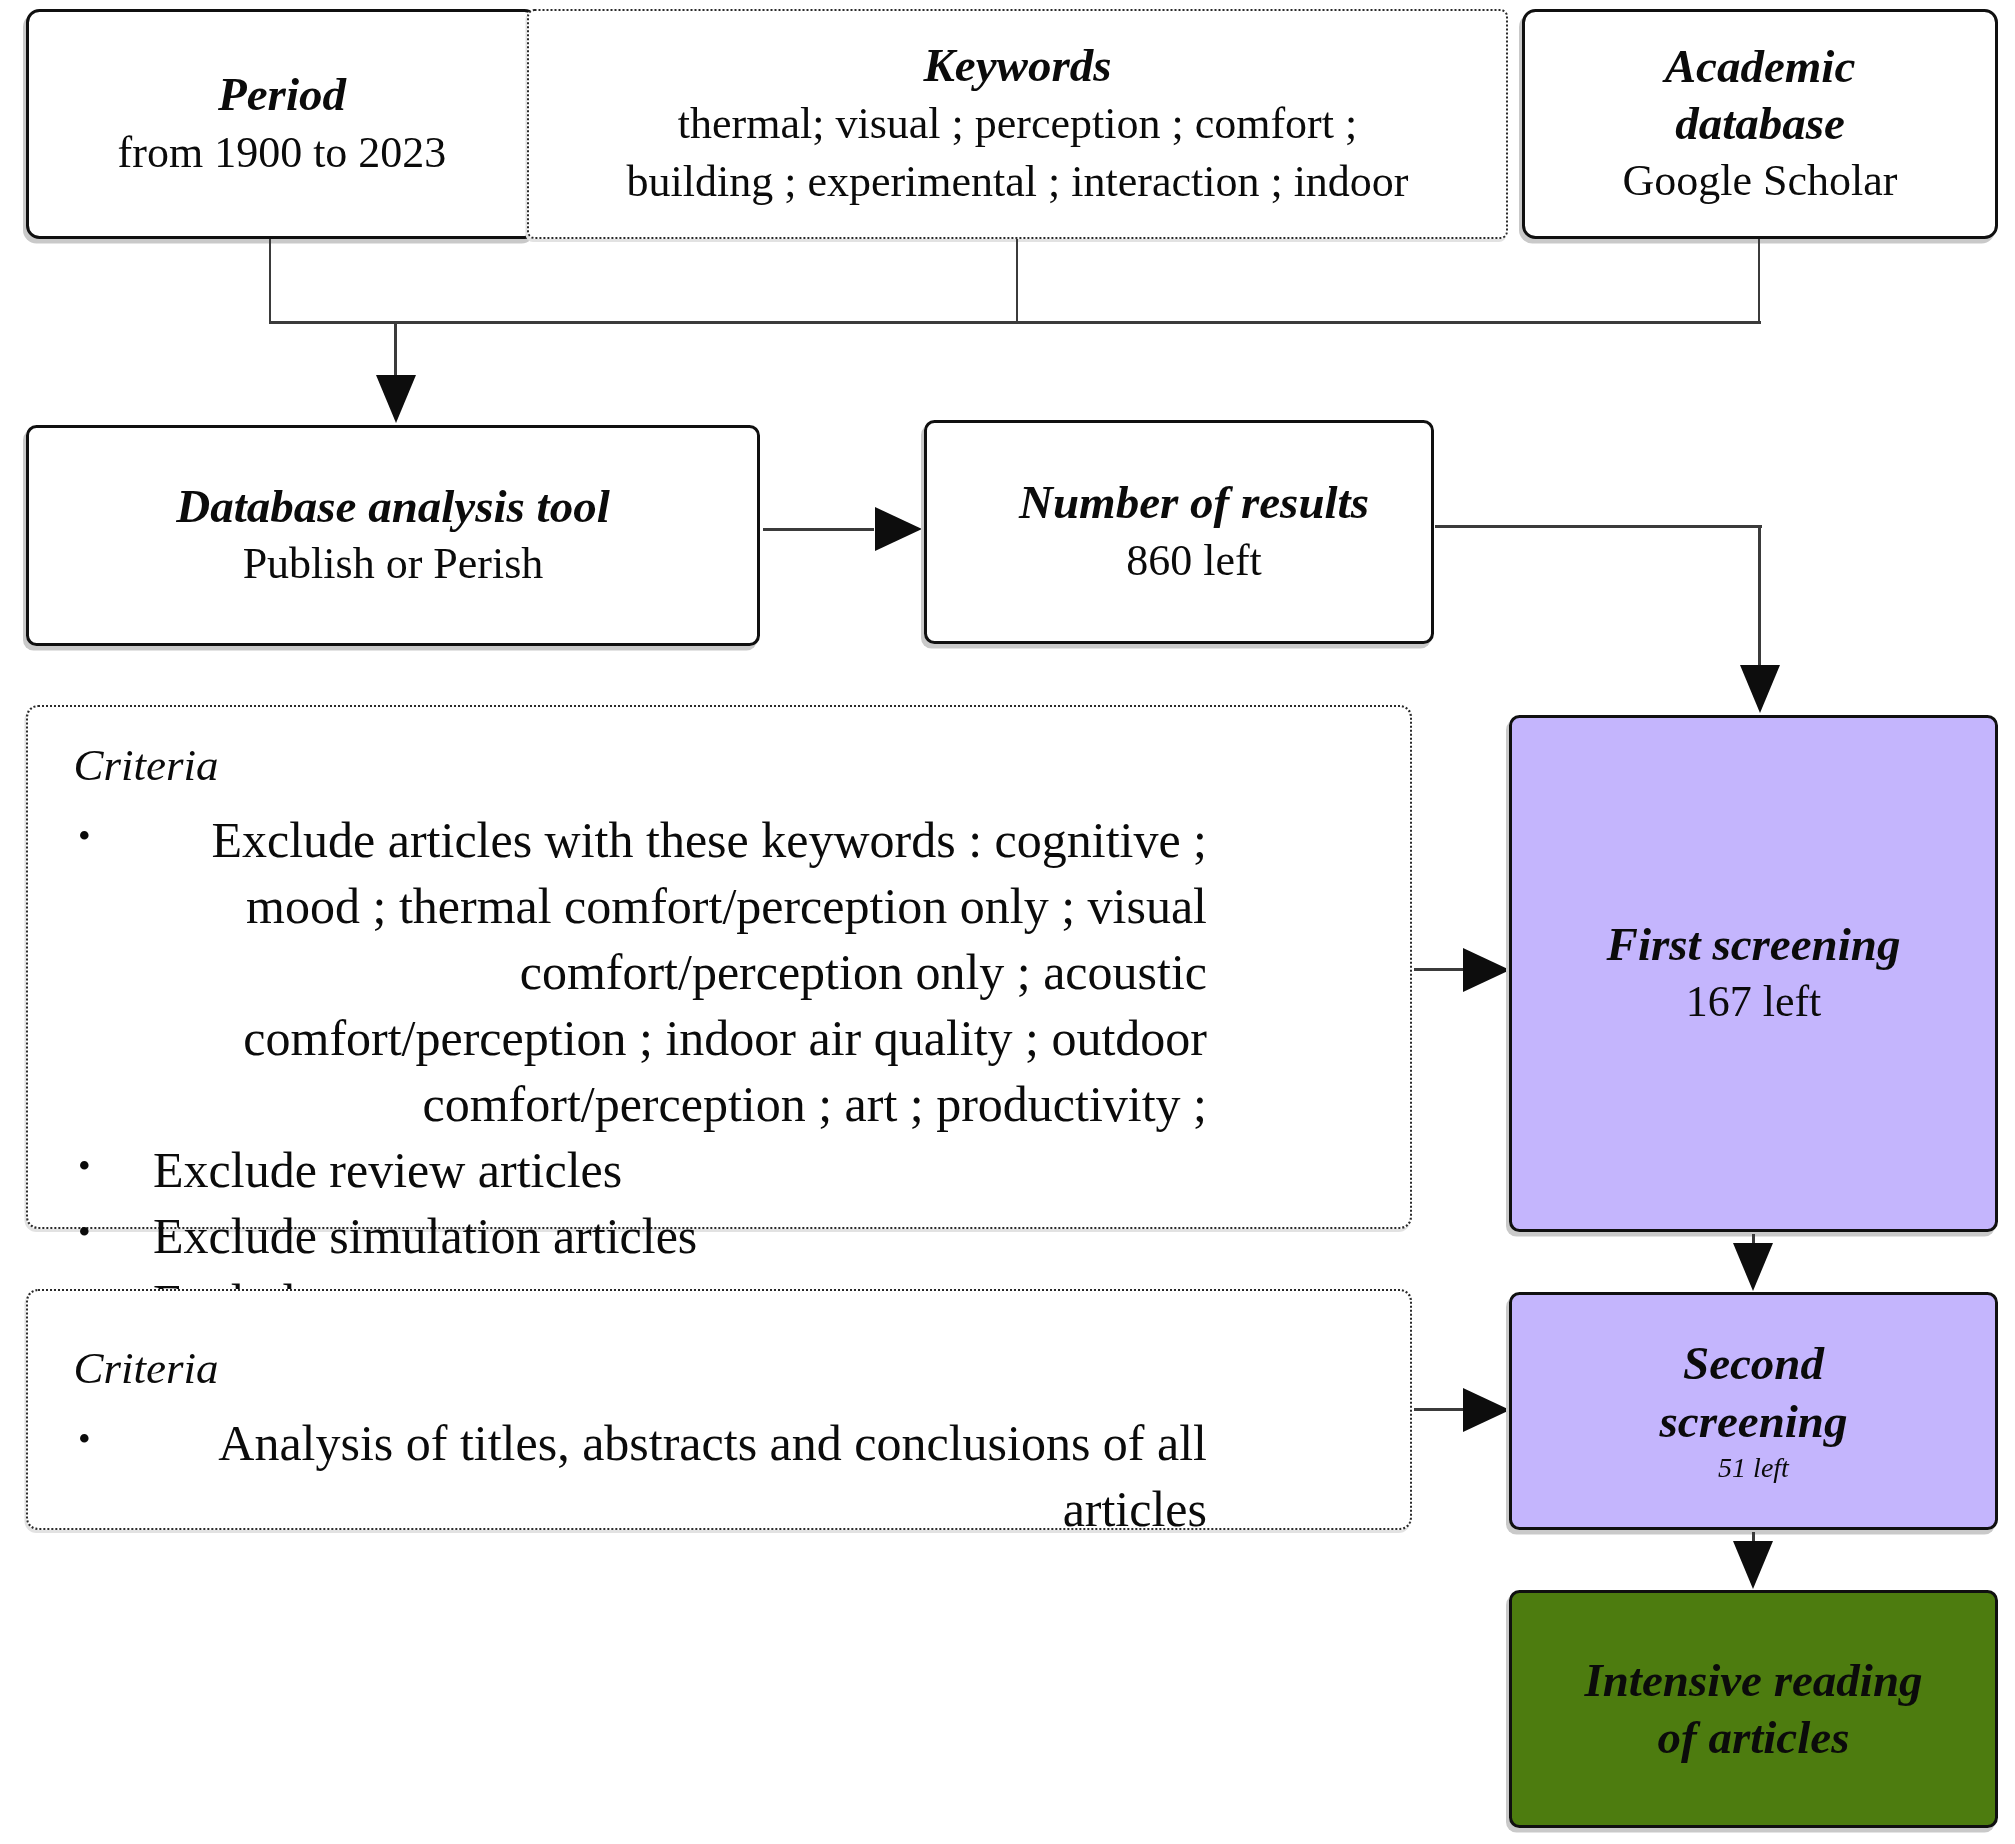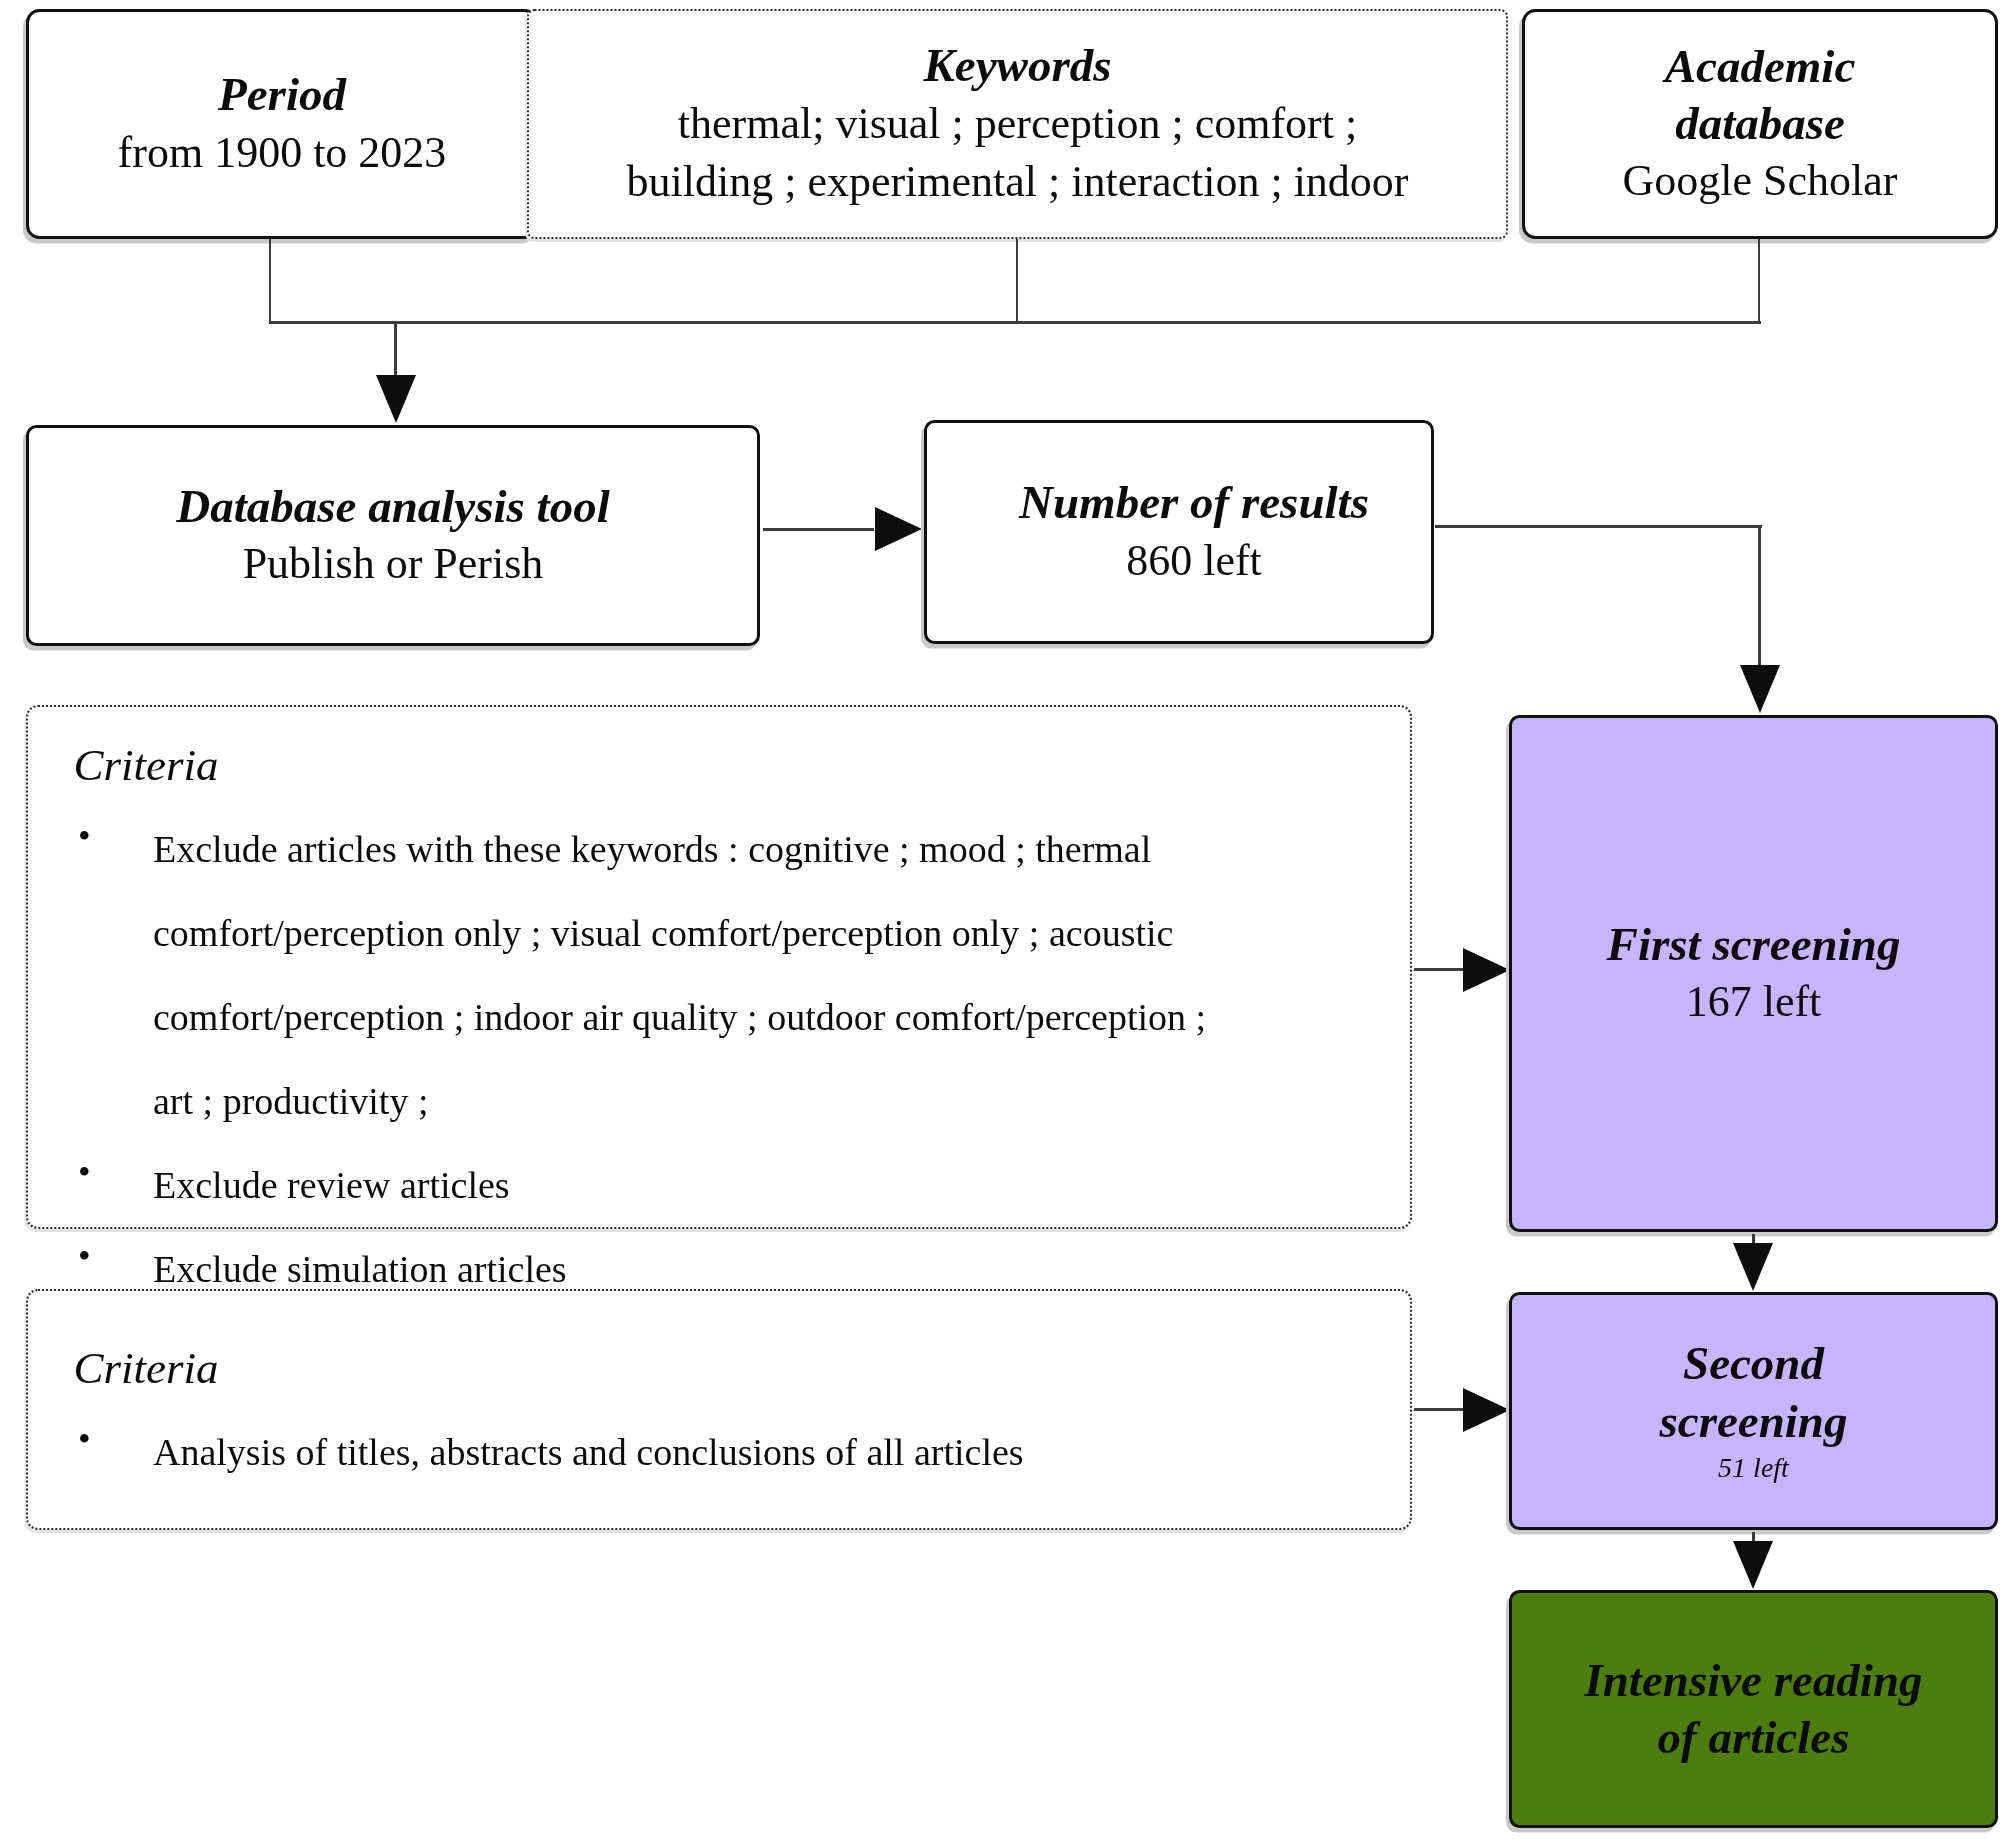--- a/index.html
+++ b/index.html
@@ -14,21 +14,21 @@
   .final{background:#4d7c0f;box-shadow:-3px 4.5px 0 0 #c9c9c9;}
   .title{font-style:italic;font-weight:bold;font-size:47px;line-height:1.22;}
   .body-text{font-size:44px;line-height:1.32;}
   .body-italic{font-style:italic;font-size:28px;line-height:1.32;}
   .criteria{align-items:flex-start;justify-content:flex-start;text-align:left;
             border-radius:12px;padding:29px 35px;}
   .crit2{padding-top:48px;}
   .crit-heading{font-style:italic;font-size:45px;line-height:1.3;margin:0 0 12px 10.5px;}
   .bullet-row{display:flex;align-items:flex-start;}
   .b-dot{flex:0 0 75px;padding-left:15px;font-size:36px;line-height:59px;}
-  .b-text{font-size:38px;line-height:84px;max-width:1054px;}
+  .b-text{font-size:50px;line-height:66px;max-width:1054px;text-align:right;}
   .hline,.vline{position:absolute;background:#3b3b3b;}
   .arr{position:absolute;width:0;height:0;}
   .arr-down{border-left:20.3px solid transparent;border-right:20.3px solid transparent;
             border-top:48px solid #0d0d0d;}
   .arr-right{border-top:22px solid transparent;border-bottom:22px solid transparent;
              border-left:47px solid #0d0d0d;}
 </style>
 </head>
 <body>
 

